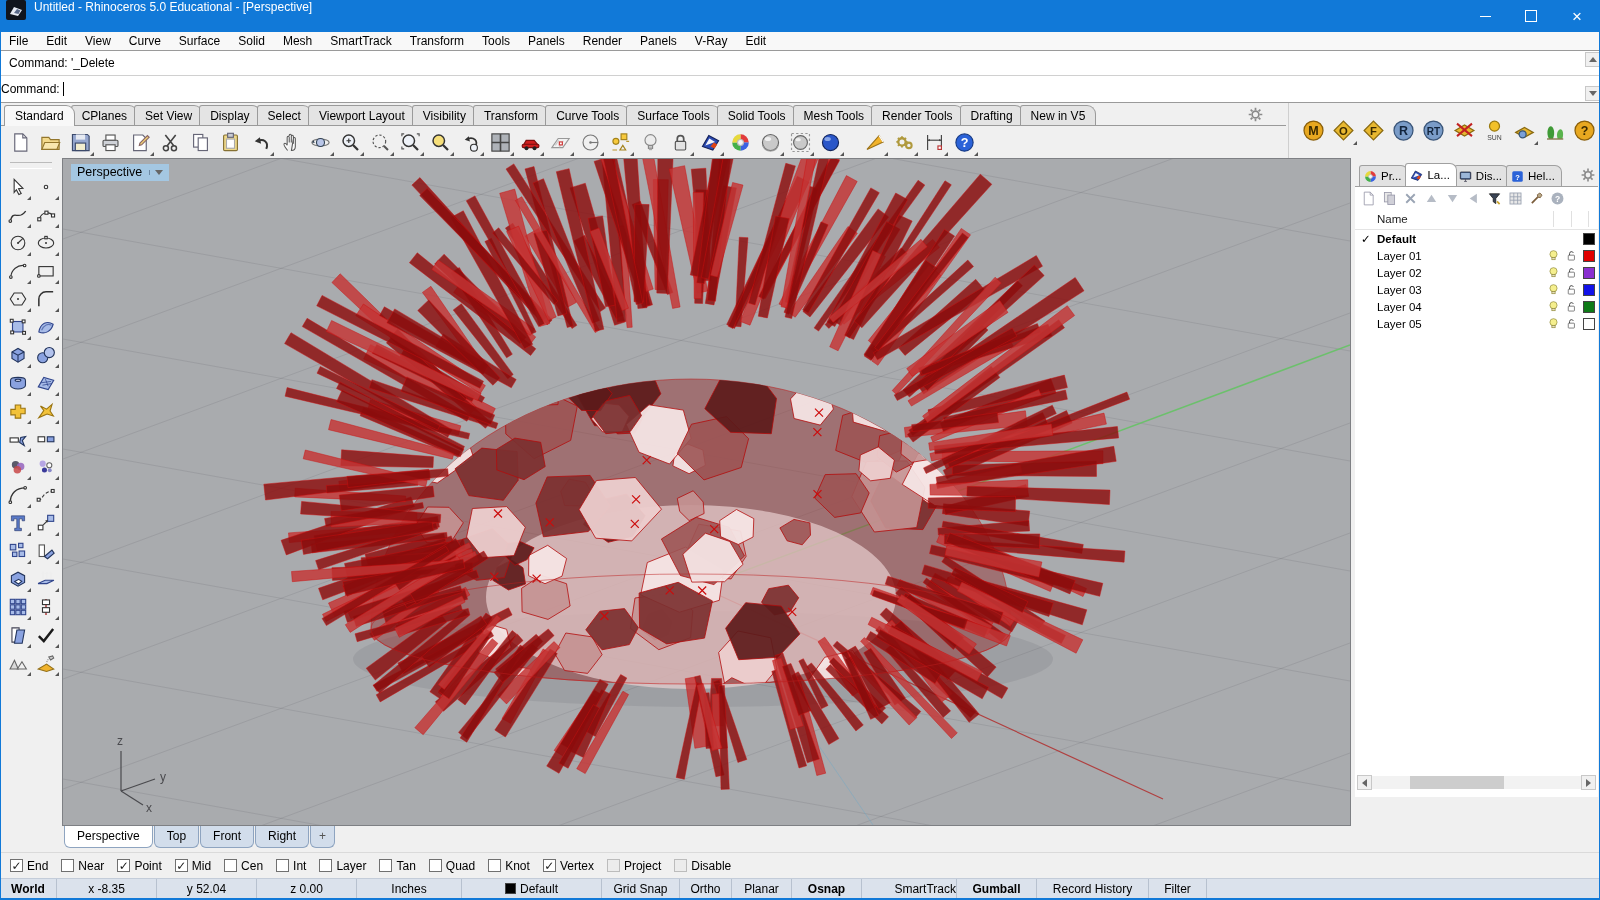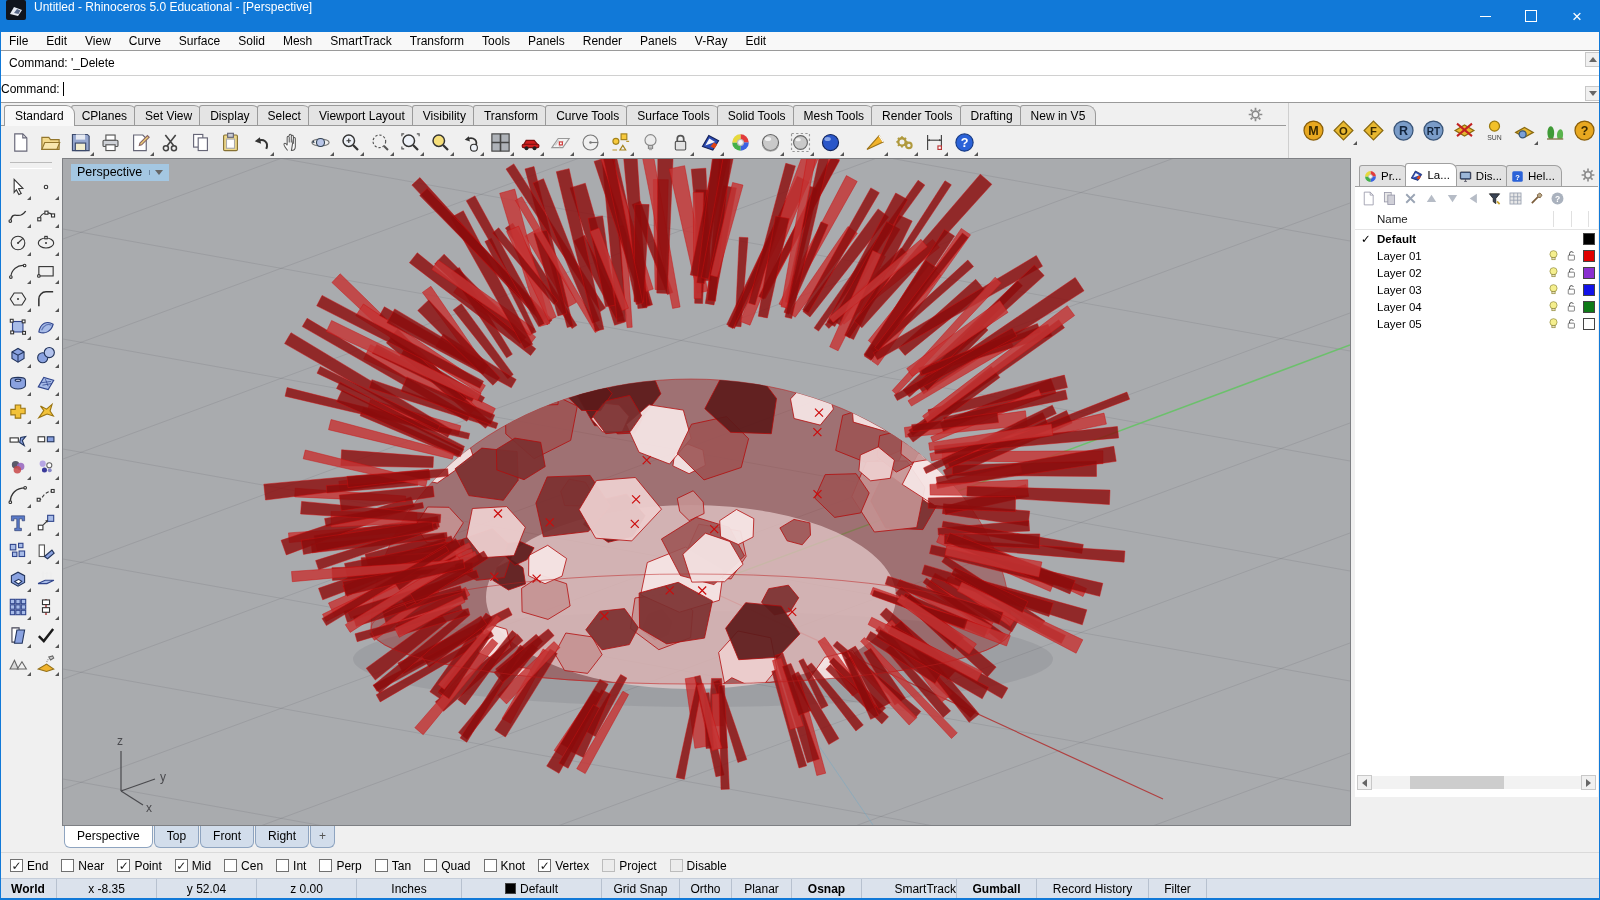--- a/index.html
+++ b/index.html
@@ -1403,21 +1403,21 @@
     <div class="osnap-item">
       <span class="cb"></span>
       <span>Cen</span>
     </div>
     <div class="osnap-item">
       <span class="cb"></span>
       <span>Int</span>
     </div>
     <div class="osnap-item">
       <span class="cb"></span>
-      <span>Perp</span>
+      <span>Layer</span>
     </div>
     <div class="osnap-item">
       <span class="cb"></span>
       <span>Tan</span>
     </div>
     <div class="osnap-item">
       <span class="cb"></span>
       <span>Quad</span>
     </div>
     <div class="osnap-item">

